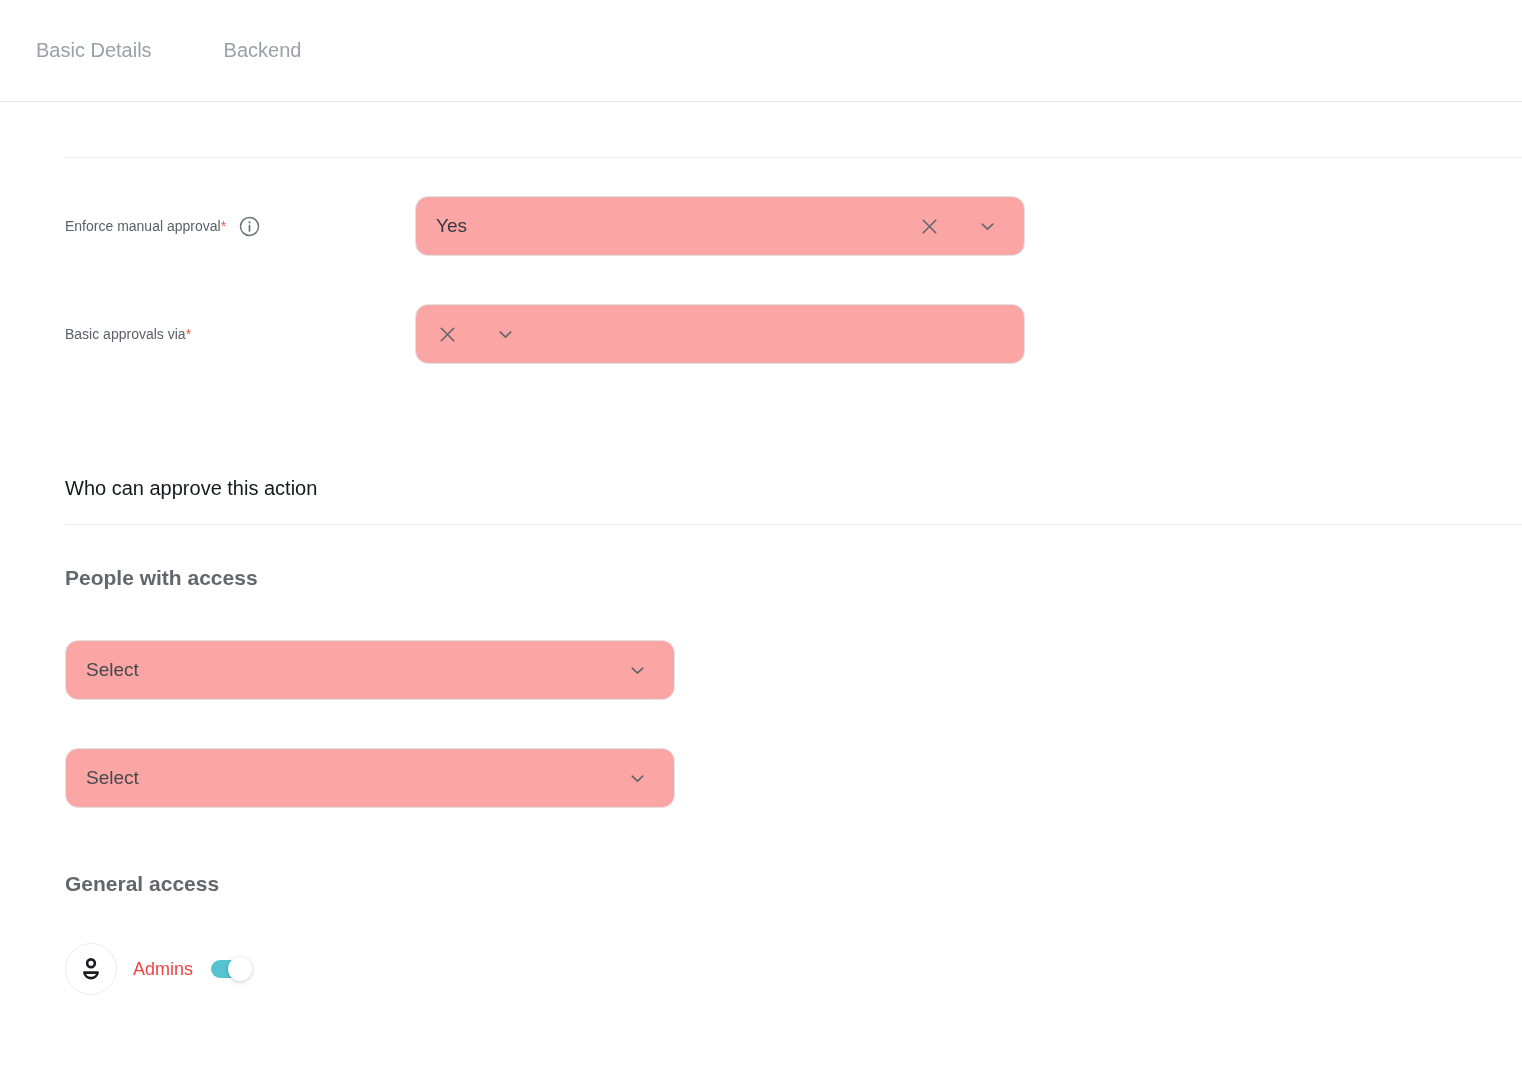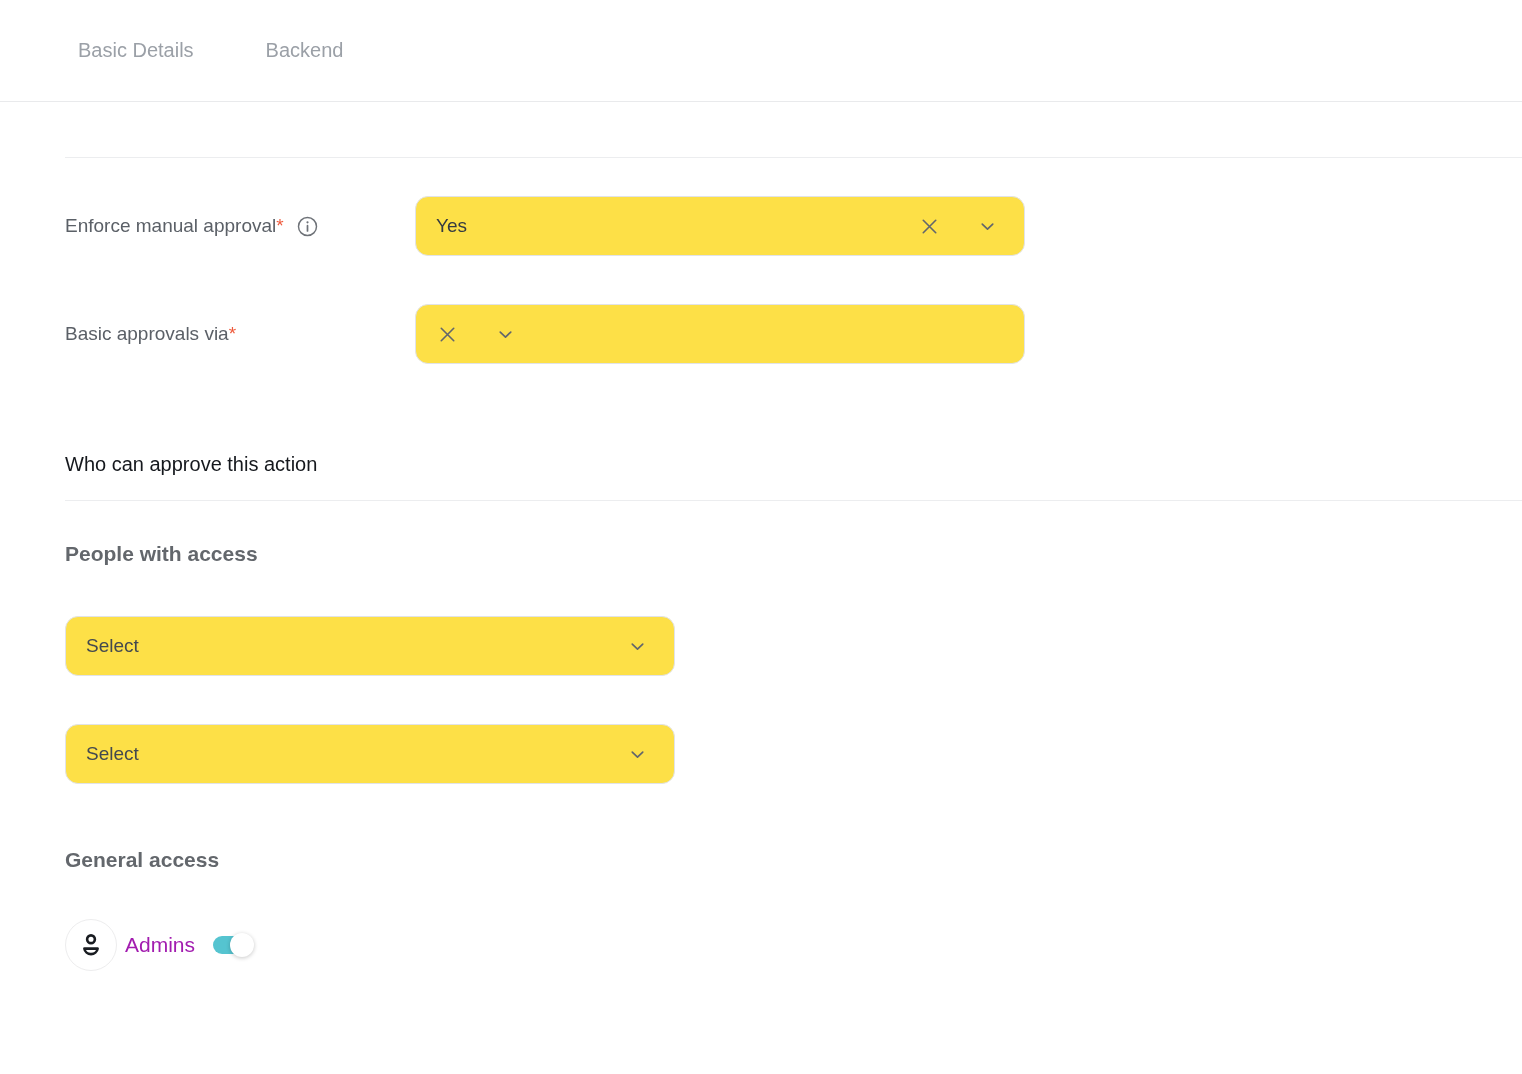--- a/index.html
+++ b/index.html
@@ -4,21 +4,20 @@
 <style>
   * { margin: 0; padding: 0; box-sizing: border-box; }
   html, body { width: 1522px; height: 1074px; background: #ffffff; overflow: hidden; }
   body { font-family: "Liberation Sans", "DejaVu Sans", sans-serif; color: #22262b; }
 
   
   .tabbar {
     height: 102px;
     display: flex;
     align-items: flex-start;
-    padding-left: 42px;
     border-bottom: 1px solid #e9eaec;
   }
   .tab {
     position: relative;
     height: 100%;
     display: flex;
     align-items: center;
     padding: 0 36px;
     font-size: 20px;
     color: #9ba0a7;
@@ -68,80 +67,80 @@
   }
   .row.last { margin-bottom: 0; }
   .label-col {
     width: 350px;
     display: flex;
     align-items: center;
     gap: 12px;
     flex-shrink: 0;
   }
   .field-label {
-    font-size: 19px;
+    font-size: 14px;
     color: #5b6067;
     line-height: 22px;
   }
   .req { color: #ee5b3d; }
   .info-btn {
     display: inline-flex;
     align-items: center;
     color: #6e7278;
     cursor: pointer;
   }
 
   .select-box {
     width: 610px;
     height: 60px;
     border: 1px solid #e1e3e7;
     border-radius: 13px;
     display: flex;
     align-items: center;
     padding: 0 26px 0 20px;
-    background: #fde047;
+    background: #fca5a5;
     cursor: pointer;
   }
   .select-value {
     flex: 1;
     font-size: 19px;
     color: #343a42;
   }
   .select-value.placeholder { color: #43494f; }
   .select-icons {
     display: flex;
     align-items: center;
     gap: 36px;
     color: #62666c;
   }
   .icon-btn { display: inline-flex; align-items: center; cursor: pointer; color: #62666c; }
 
-  .section2-title { margin-top: 88px; }
+  .section2-title { margin-top: 112px; }
 
   
   .admins-row {
     margin-top: 47px;
     display: flex;
     align-items: center;
   }
   .avatar {
     width: 52px;
     height: 52px;
     border-radius: 50%;
     border: 1px solid #ededee;
     display: flex;
     align-items: center;
     justify-content: center;
     color: #191c21;
     flex-shrink: 0;
   }
   .admins-label {
-    margin-left: 8px;
-    font-size: 21px;
-    color: #a21caf;
+    margin-left: 16px;
+    font-size: 18px;
+    color: #ef4444;
   }
   .toggle {
     position: relative;
     margin-left: 18px;
     width: 38px;
     height: 18px;
     border-radius: 9px;
     background: #55c4d0;
     cursor: pointer;
   }

